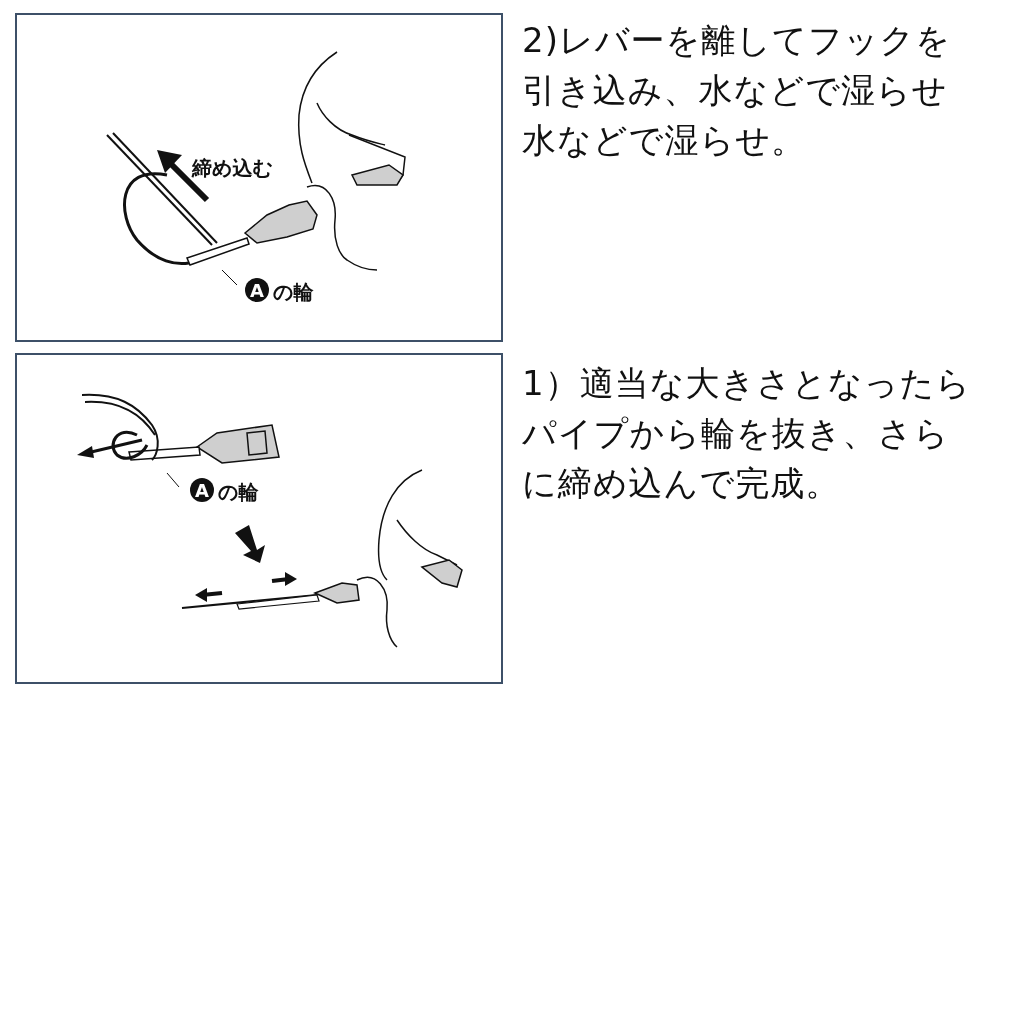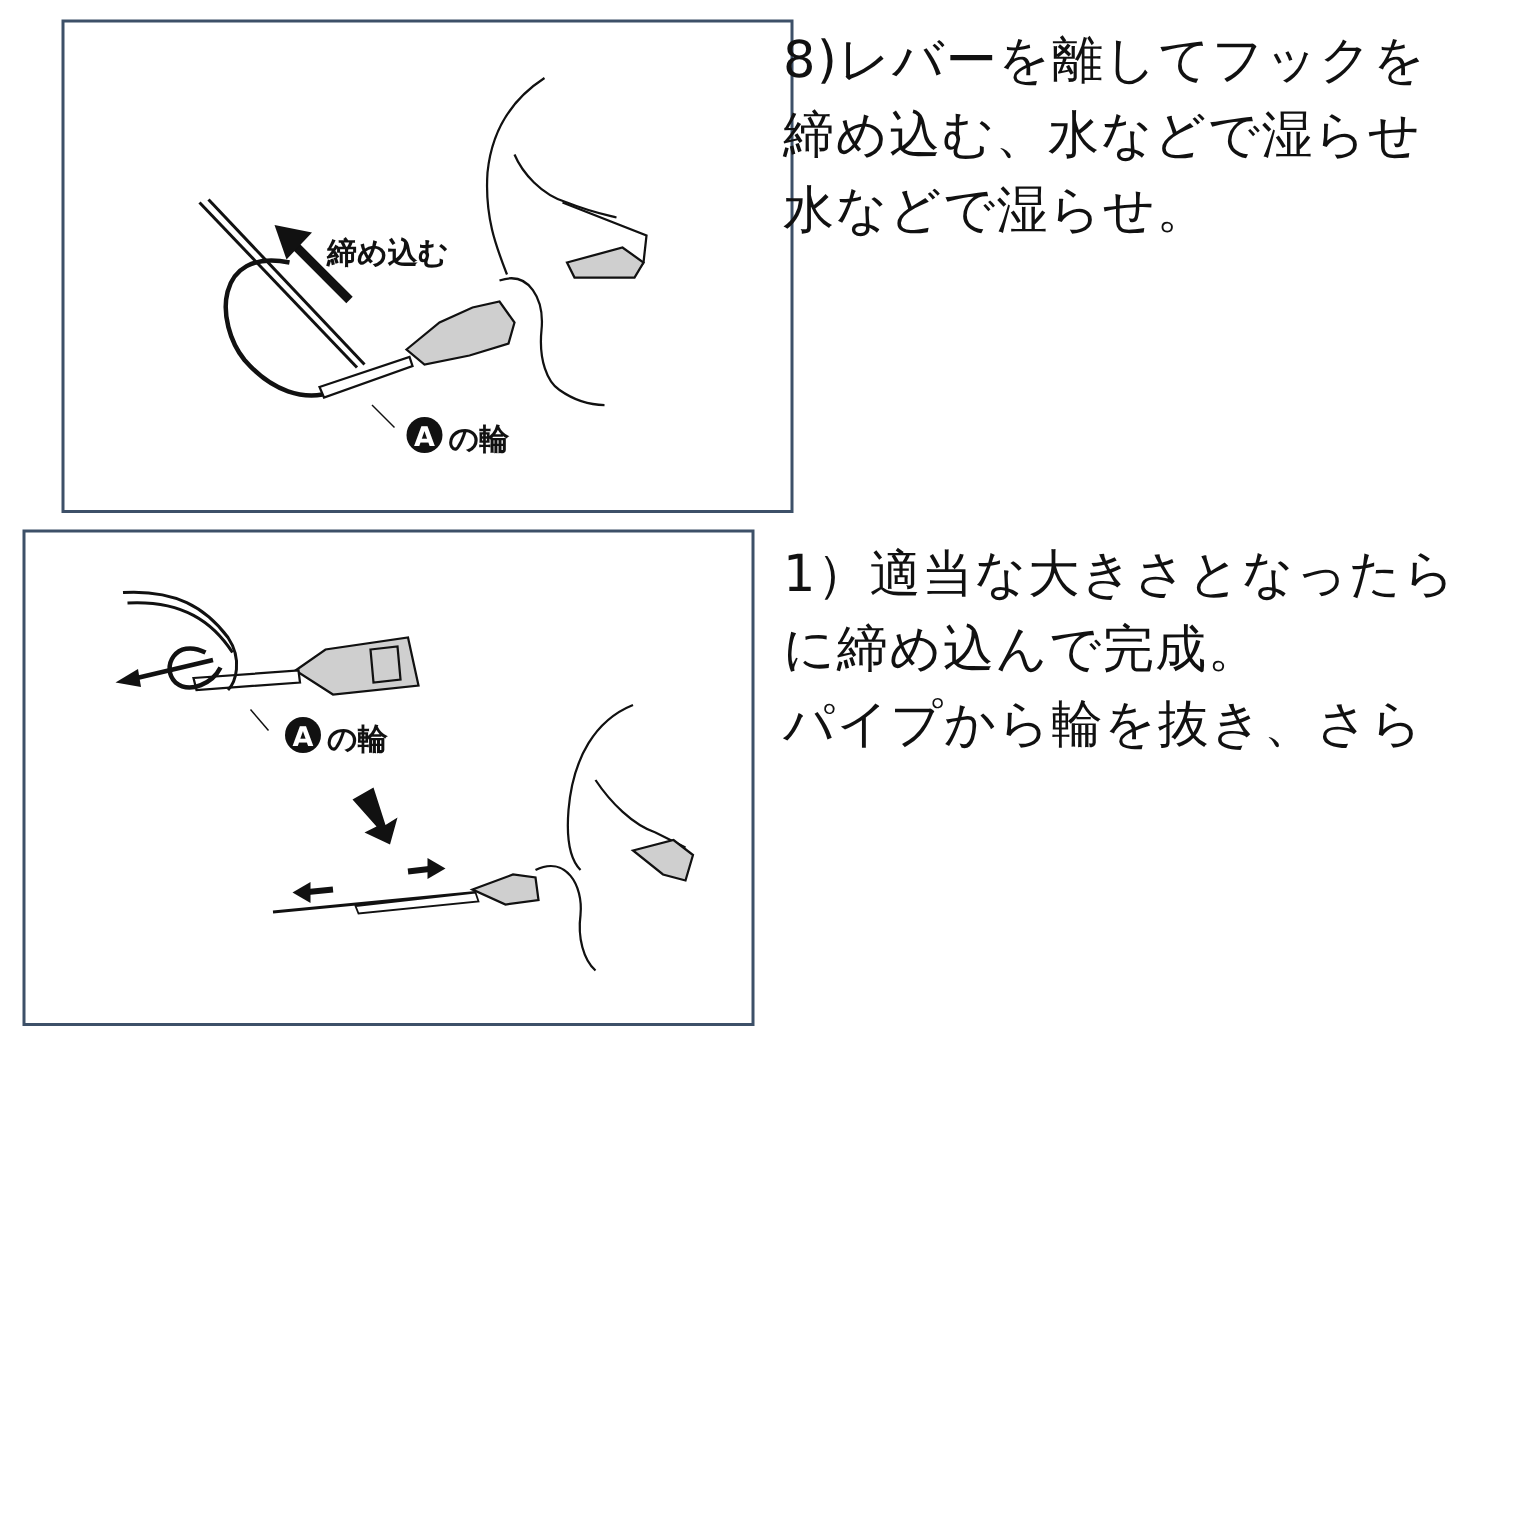--- a/index.html
+++ b/index.html
@@ -1,21 +1,21 @@
 <!DOCTYPE html>
 <html><head>
 <meta charset="utf-8">
 <style>
   html, body { margin:0; padding:0; background:#ffffff; }
   body { width:1024px; height:1024px; position:relative; overflow:hidden;
          font-family:"DejaVu Sans", "Liberation Sans", sans-serif; }
   .panel { position:absolute; left:15px; width:488px; border:2px solid #3d5068;
            background:#ffffff; box-sizing:border-box; }
   .panel svg { position:absolute; left:0; top:0; }
-  #panel4 { top:13px; height:329px;margin-left:26px; }
+  #panel4 { top:13px; height:329px; }
   #panel5 { top:353px; height:331px; }
   .step-text { position:absolute; left:522px; width:440px; font-size:34px;
                line-height:50px; color:#111111; letter-spacing:1px; }
   #text4 { top:15px; }
   #text5 { top:358px; }
   .line { display:block; white-space:nowrap; }
   .lbl { font-family:"DejaVu Sans", sans-serif; font-weight:bold; fill:#111; }
 </style>
 </head>
 <body>
@@ -42,22 +42,22 @@
     <text x="175" y="160" class="lbl" font-size="20">締め込む</text>
 
     <path d="M220 270 L205 255" stroke="#111" stroke-width="1"></path>
     <circle cx="240" cy="275" r="12" fill="#111"></circle>
     <text x="240" y="282" text-anchor="middle" font-size="18" font-weight="bold" fill="#fff">A</text>
     <text x="256" y="284" class="lbl" font-size="20">の輪</text>
   </svg>
 </div>
 
 <div class="step-text" id="text4">
-  <span class="line">8)レバーを離してフックを</span>
-  <span class="line">締め込む、水などで湿らせ</span>
+  <span class="line">2)レバーを離してフックを</span>
+  <span class="line">引き込み、水などで湿らせ</span>
   <span class="line">水などで湿らせ。</span>
 </div>
 
 <div class="panel" id="panel5">
   <svg width="484" height="327" viewBox="0 0 484 327">
 
     <path d="M180 92 L200 78 L255 70 L262 102 L205 108 Z" fill="#cfcfcf" stroke="#111" stroke-width="1.5"></path>
     <path d="M230 78 L248 76 L250 98 L232 100 Z" fill="none" stroke="#111" stroke-width="1.5"></path>
     <path d="M112 97 L182 92 L183 100 L114 105 Z" fill="#fff" stroke="#111" stroke-width="1.5"></path>
 
@@ -86,15 +86,15 @@
 
     <path d="M405 115 C380 125 365 150 362 185 C360 210 365 220 370 225" fill="none" stroke="#111" stroke-width="1.5"></path>
     <path d="M380 165 C390 180 405 195 420 200 L440 210" fill="none" stroke="#111" stroke-width="1.5"></path>
     <path d="M405 212 L432 205 L445 215 L440 232 L425 228 Z" fill="#cfcfcf" stroke="#111" stroke-width="1.5"></path>
     <path d="M340 225 C360 215 372 235 370 255 C368 270 372 285 380 292" fill="none" stroke="#111" stroke-width="1.5"></path>
   </svg>
 </div>
 
 <div class="step-text" id="text5">
   <span class="line">1）適当な大きさとなったら</span>
+  <span class="line">パイプから輪を抜き、さら</span>
   <span class="line">に締め込んで完成。</span>
-  <span class="line">パイプから輪を抜き、さら</span>
 </div>
 
 </body></html>

